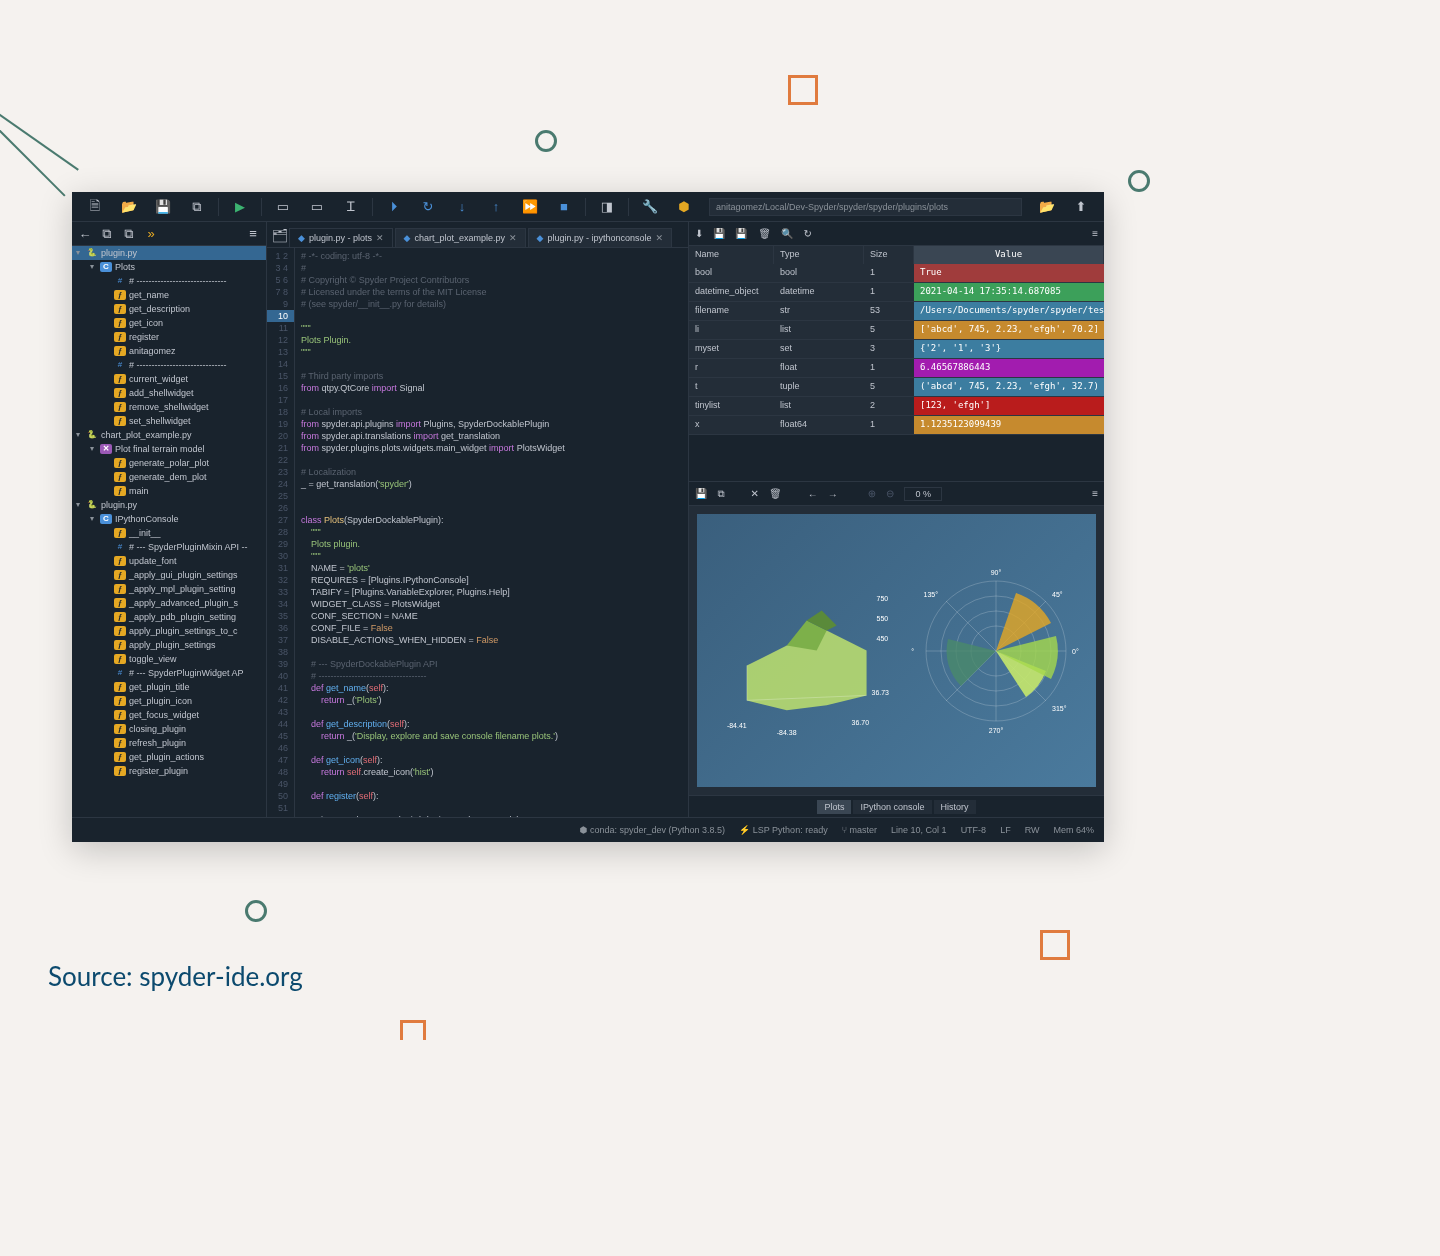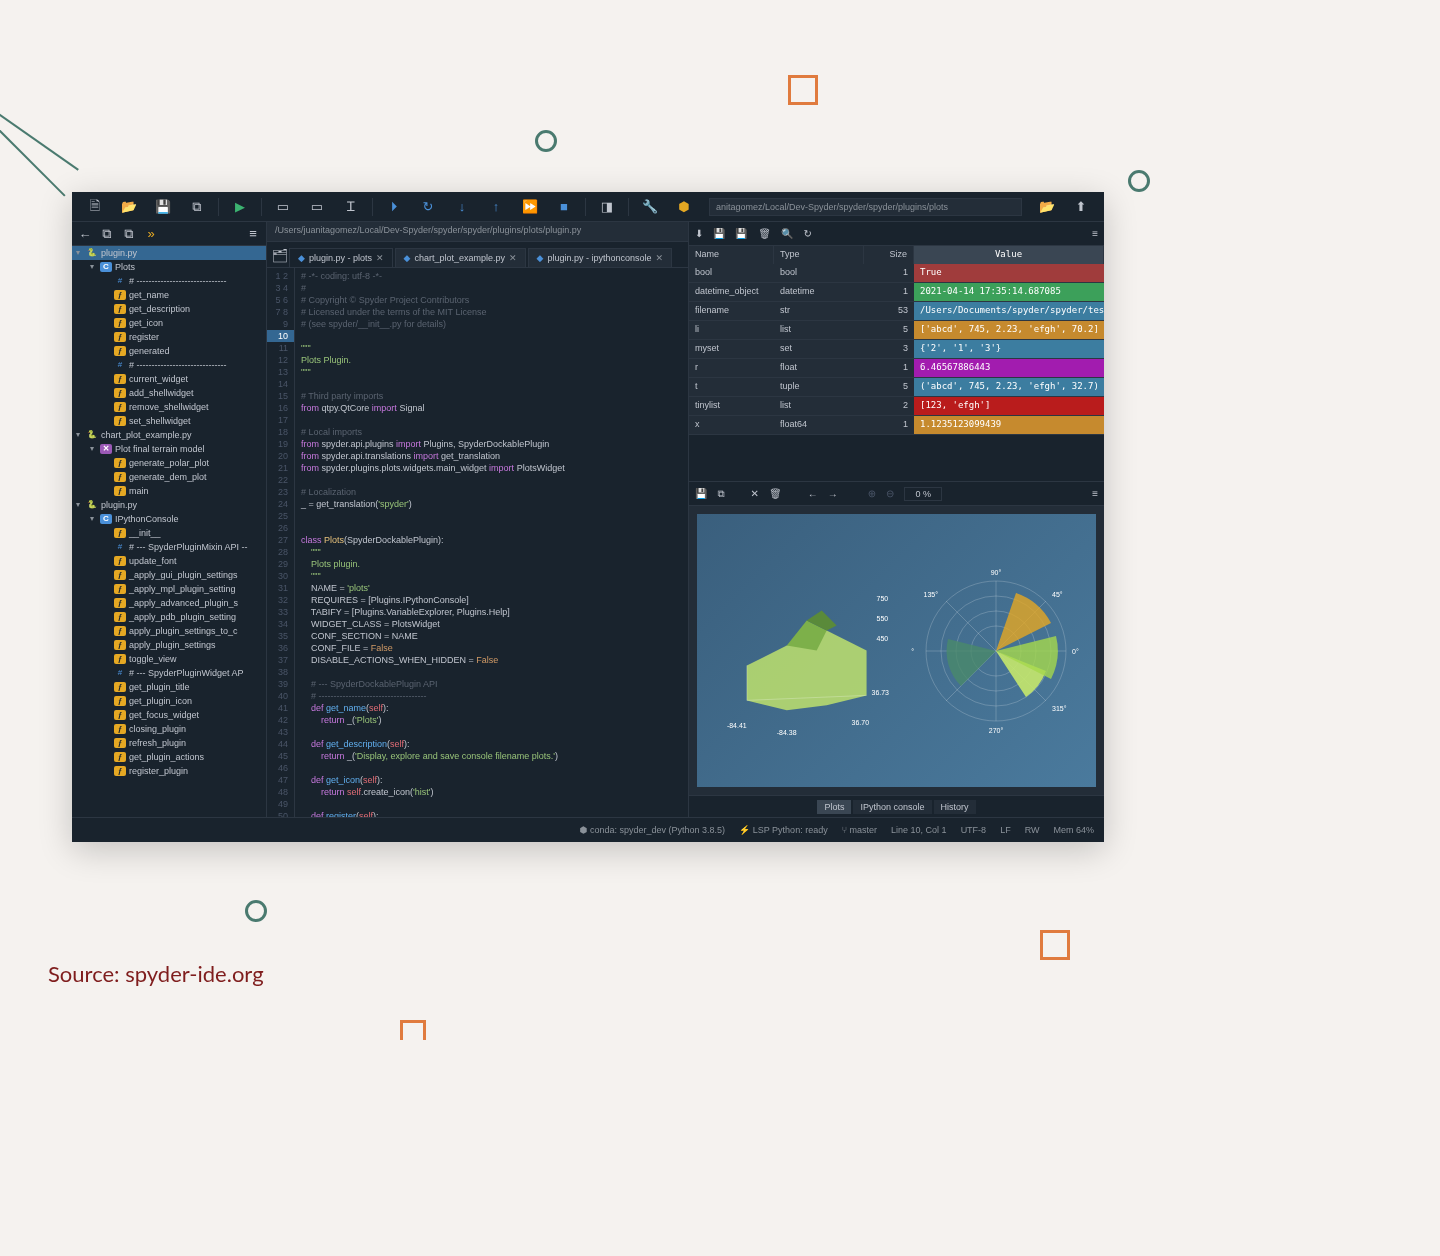--- a/index.html
+++ b/index.html
@@ -46,37 +46,37 @@
 .right{width:415px;display:flex;flex-direction:column}
 .ve{height:260px;border-bottom:1px solid #2c3642;display:flex;flex-direction:column}
 .ve-tb{height:24px;display:flex;align-items:center;padding:0 6px;gap:10px;border-bottom:1px solid #2c3642}
 .ve-table{flex:1;overflow:hidden}
 .ve-head{display:flex;background:#3a4653;font-size:9px;height:18px}
 .ve-head>div{padding:3px 6px;border-right:1px solid #2c3642}
 .ve-row{display:flex;font-size:9px;height:19px;border-bottom:1px solid #2c3642}
 .ve-row>div{padding:3px 6px;overflow:hidden;white-space:nowrap}
 .vc-name{width:85px;background:#232d38}
 .vc-type{width:90px;background:#232d38}
-.vc-size{width:50px;background:#232d38;text-align:right}
+.vc-size{width:50px;background:#232d38;text-align:left}
 .vc-val{flex:1;color:#fff;font-family:monospace}
 .ve-tabs{height:22px;display:flex;align-items:center;justify-content:center;gap:2px;background:#19232d;border-top:1px solid #2c3642}
 .ve-tabs>div{padding:2px 7px;font-size:9px;background:#232d38;cursor:pointer}
 .ve-tabs>.active{background:#3a4653}
 .plots{flex:1;display:flex;flex-direction:column}
 .pl-tb{height:24px;display:flex;align-items:center;padding:0 6px;gap:10px;border-bottom:1px solid #2c3642}
 .pl-canvas{flex:1;background:#232d38;padding:8px;display:flex;align-items:center;justify-content:center}
 .pl-img{width:100%;height:100%;background:linear-gradient(135deg,#3a5f7d,#4a7a9d);position:relative;display:flex}
 .pl-3d{flex:1;position:relative}
 .pl-polar{flex:1;position:relative;display:flex;align-items:center;justify-content:center}
 .pl-tabs{height:22px;display:flex;align-items:center;justify-content:center;gap:2px;border-top:1px solid #2c3642}
 .pl-tabs>div{padding:2px 7px;font-size:9px;background:#232d38;cursor:pointer}
 .pl-tabs>.active{background:#3a4653}
 .status{height:24px;background:#19232d;border-top:1px solid #2c3642;display:flex;align-items:center;padding:0 10px;font-size:9px;color:#8a9199;gap:14px}
 .status .right-s{margin-left:auto;display:flex;gap:14px}
-.source{position:absolute;left:48px;top:960px;font-size:22px;color:#7f1d1d;font-family:'Lato',sans-serif}
+.source{position:absolute;left:48px;top:960px;font-size:26px;color:#0c4a6e;font-family:'Lato',sans-serif}
 </style>
 </head>
 <body>
 
 <div class="deco-line" style="left:-20px;top:100px;transform:rotate(35deg)"></div>
 <div class="deco-line" style="left:-20px;top:110px;transform:rotate(45deg)"></div>
 <div class="deco-circle" style="left:535px;top:130px;width:22px;height:22px"></div>
 <div class="deco-square" style="left:788px;top:75px;width:30px;height:30px"></div>
 <div class="deco-circle" style="left:1128px;top:170px;width:22px;height:22px"></div>
 <div class="deco-circle" style="left:245px;top:900px;width:22px;height:22px"></div>
@@ -158,21 +158,21 @@
             <span>get_icon</span>
           </div>
           <div class="tree-row" style="padding-left: 32px;">
             <span class="tree-chev"></span>
             <span class="tree-ico ico-f">ƒ</span>
             <span>register</span>
           </div>
           <div class="tree-row" style="padding-left: 32px;">
             <span class="tree-chev"></span>
             <span class="tree-ico ico-f">ƒ</span>
-            <span>generated</span>
+            <span>anitagomez</span>
           </div>
           <div class="tree-row" style="padding-left: 32px;">
             <span class="tree-chev"></span>
             <span class="tree-ico ico-h">#</span>
             <span># ------------------------------</span>
           </div>
           <div class="tree-row" style="padding-left: 32px;">
             <span class="tree-chev"></span>
             <span class="tree-ico ico-f">ƒ</span>
             <span>current_widget</span>
@@ -314,21 +314,20 @@
           </div>
           <div class="tree-row" style="padding-left: 32px;">
             <span class="tree-chev"></span>
             <span class="tree-ico ico-f">ƒ</span>
             <span>register_plugin</span>
           </div>
         </div>
     </div>
 
     <div class="editor">
-      <div class="ed-path">/Users/juanitagomez/Local/Dev-Spyder/spyder/spyder/plugins/plots/plugin.py</div>
       <div class="ed-tabs" id="ed-tabs">
         <div class="tb-icon" style="width:18px">🗂</div>
       <div class="ed-tab active">
             <span style="color:#4a90d9">◆</span>
             <span>plugin.py - plots</span>
             <span class="x">✕</span>
           </div>
           <div class="ed-tab">
             <span style="color:#4a90d9">◆</span>
             <span>chart_plot_example.py</span>

